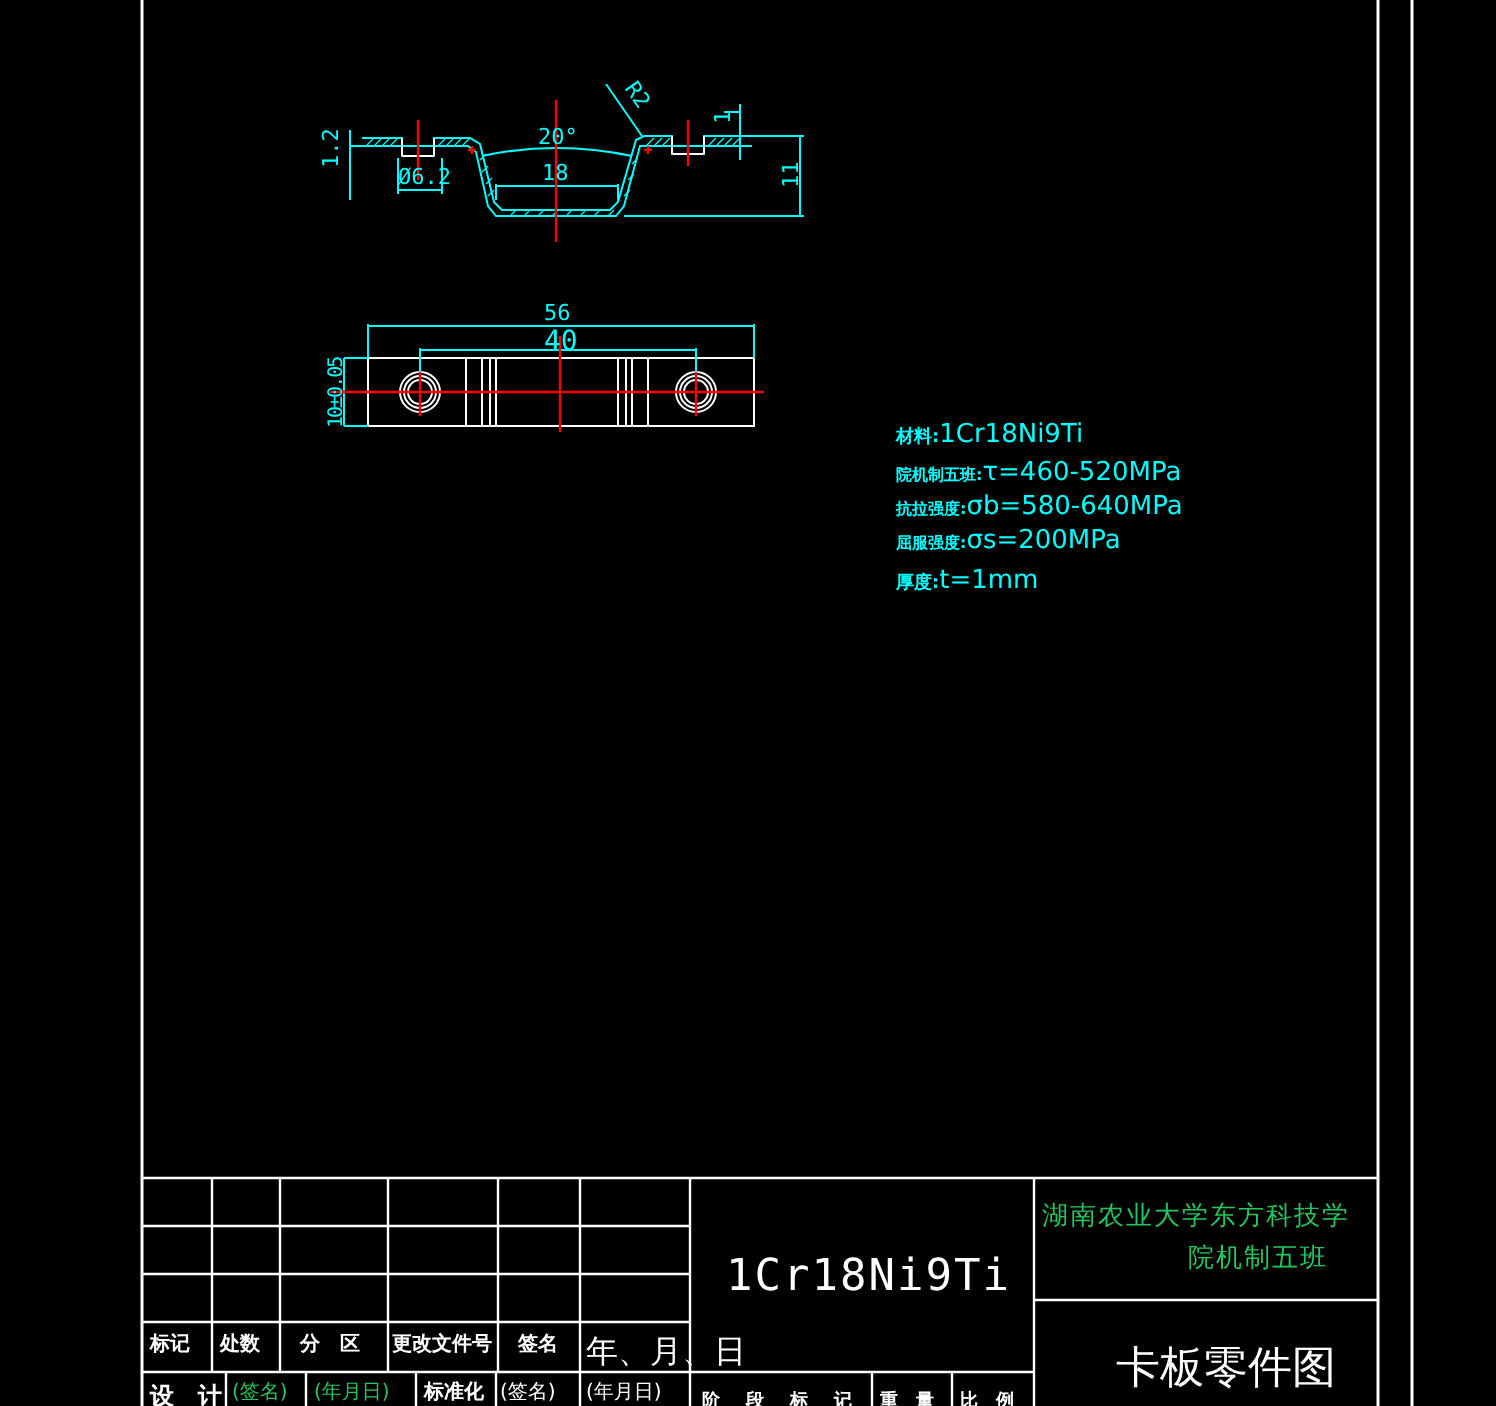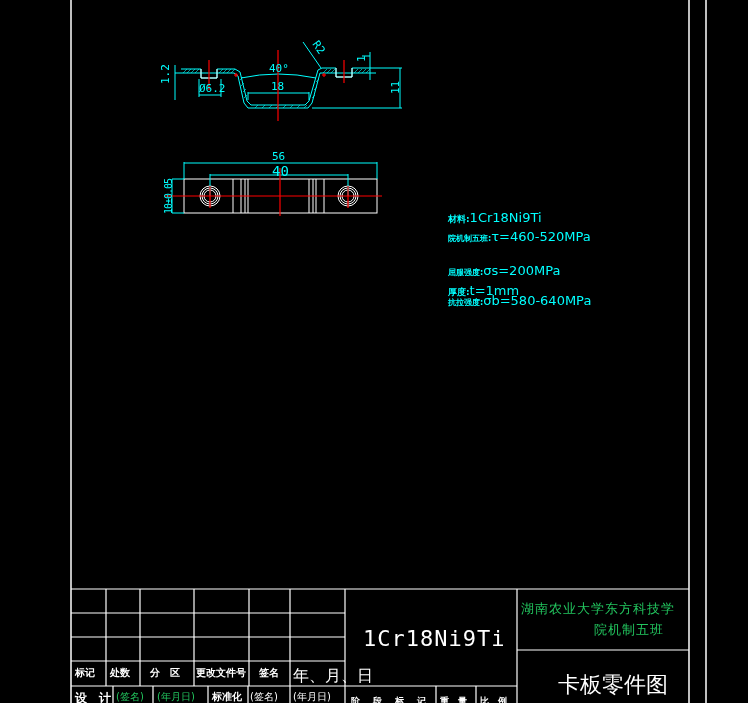--- a/index.html
+++ b/index.html
@@ -166,36 +166,36 @@
     <line x1="248" y1="686" x2="248" y2="703"></line>
     <line x1="290" y1="686" x2="290" y2="703"></line>
     <line x1="436" y1="686" x2="436" y2="703"></line>
     <line x1="476" y1="686" x2="476" y2="703"></line>
   </g>
 </svg>
 
 <div class="t cyan cad" style="left:160px;top:84px;font-size:11px;transform:rotate(-90deg);transform-origin:left top;">1.2</div>
 <div class="t cyan cad" style="left:199px;top:83px;font-size:11px;">Ø6.2</div>
 <div class="t cyan cad" style="left:271px;top:81px;font-size:11px;">18</div>
-<div class="t cyan cad" style="left:269px;top:63px;font-size:11px;">40°</div>
+<div class="t cyan cad" style="left:269px;top:63px;font-size:11px;">20°</div>
 <div class="t cyan cad" style="left:312px;top:42px;font-size:11px;transform:rotate(55deg);">R2</div>
 <div class="t cyan cad" style="left:356px;top:62px;font-size:11px;transform:rotate(-90deg);transform-origin:left top;">1</div>
 <div class="t cyan cad" style="left:390px;top:94px;font-size:11px;transform:rotate(-90deg);transform-origin:left top;">11</div>
 
 <div class="t cyan cad" style="left:272px;top:151px;font-size:11px;">56</div>
 <div class="t cyan cad" style="left:272px;top:164px;font-size:14px;">40</div>
 <div class="t cyan cad" style="left:164px;top:214px;font-size:10px;transform:rotate(-90deg);transform-origin:left top;letter-spacing:-1px;">10±0.05</div>
 
 <div class="t cyan" style="left:448px;top:211px;font-size:13px;">
   <span style="font-size:9px;font-weight:bold;">材料:</span><span>1Cr18Ni9Ti</span>
 </div>
 <div class="t cyan" style="left:448px;top:230px;font-size:13px;">
   <span style="font-size:8px;font-weight:bold;">院机制五班:</span><span>τ=460-520MPa</span>
 </div>
-<div class="t cyan" style="left:448px;top:247px;font-size:13px;margin-top:47px;">
+<div class="t cyan" style="left:448px;top:247px;font-size:13px;">
   <span style="font-size:8px;font-weight:bold;">抗拉强度:</span><span>σb=580-640MPa</span>
 </div>
 <div class="t cyan" style="left:448px;top:264px;font-size:13px;">
   <span style="font-size:8px;font-weight:bold;margin-top:20px;">屈服强度:</span><span>σs=200MPa</span>
 </div>
 <div class="t cyan" style="left:448px;top:284px;font-size:13px;">
   <span style="font-size:9px;font-weight:bold;">厚度:</span><span>t=1mm</span>
 </div>
 
 <div class="t white" style="left:75px;top:668px;font-size:10px;font-weight:bold;">标记</div>

